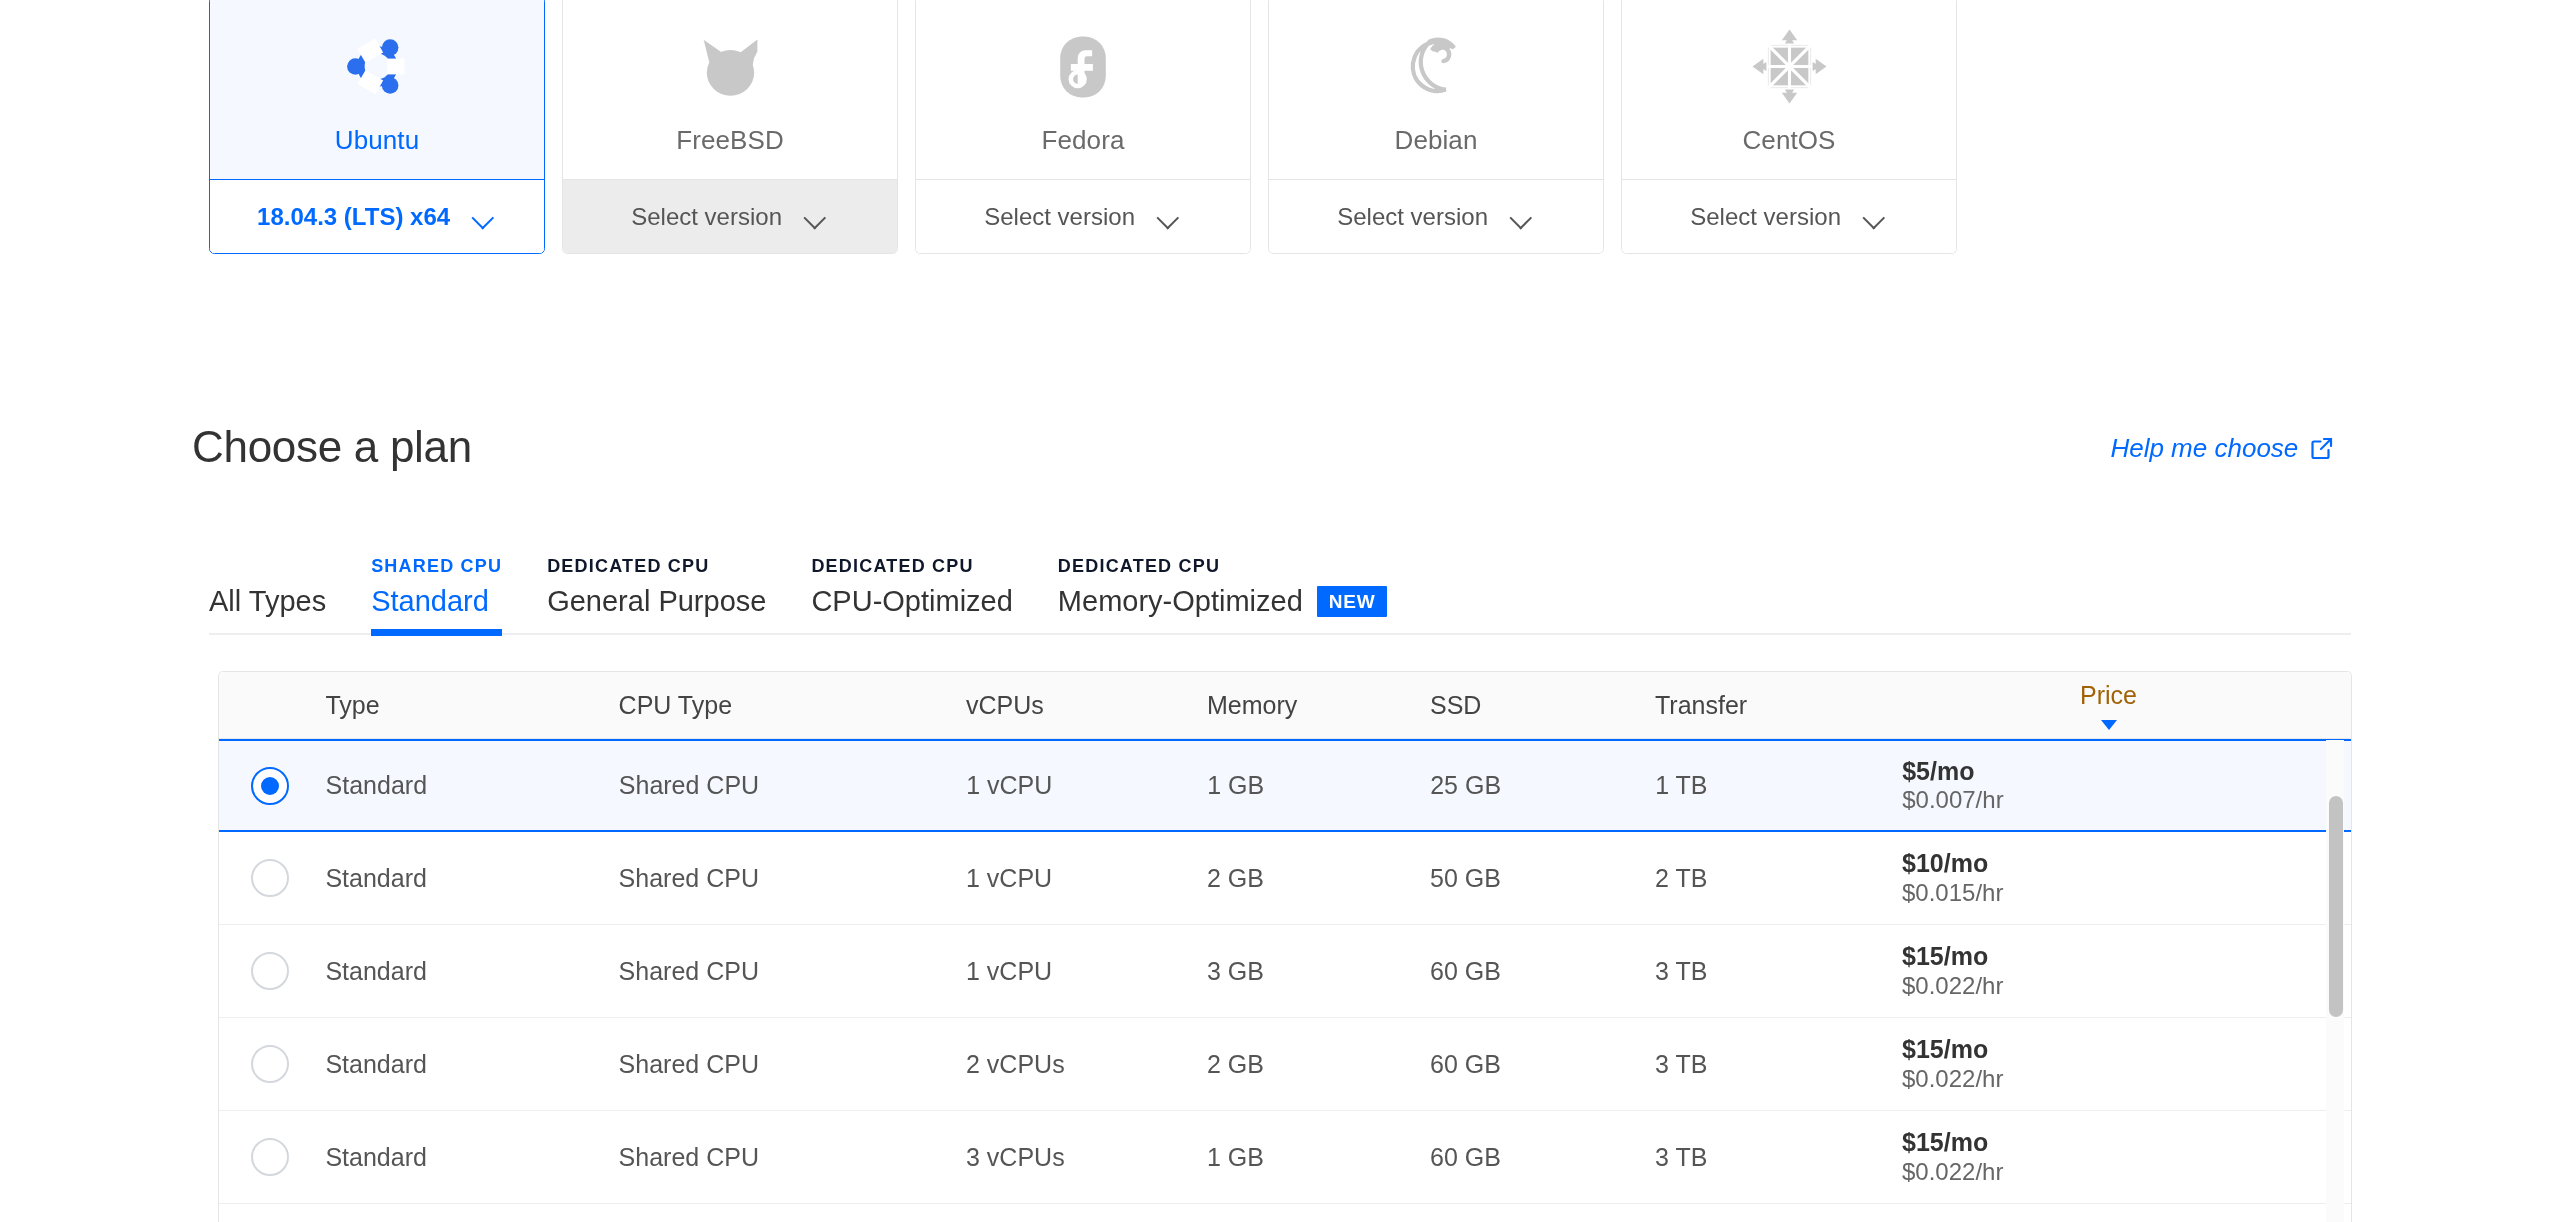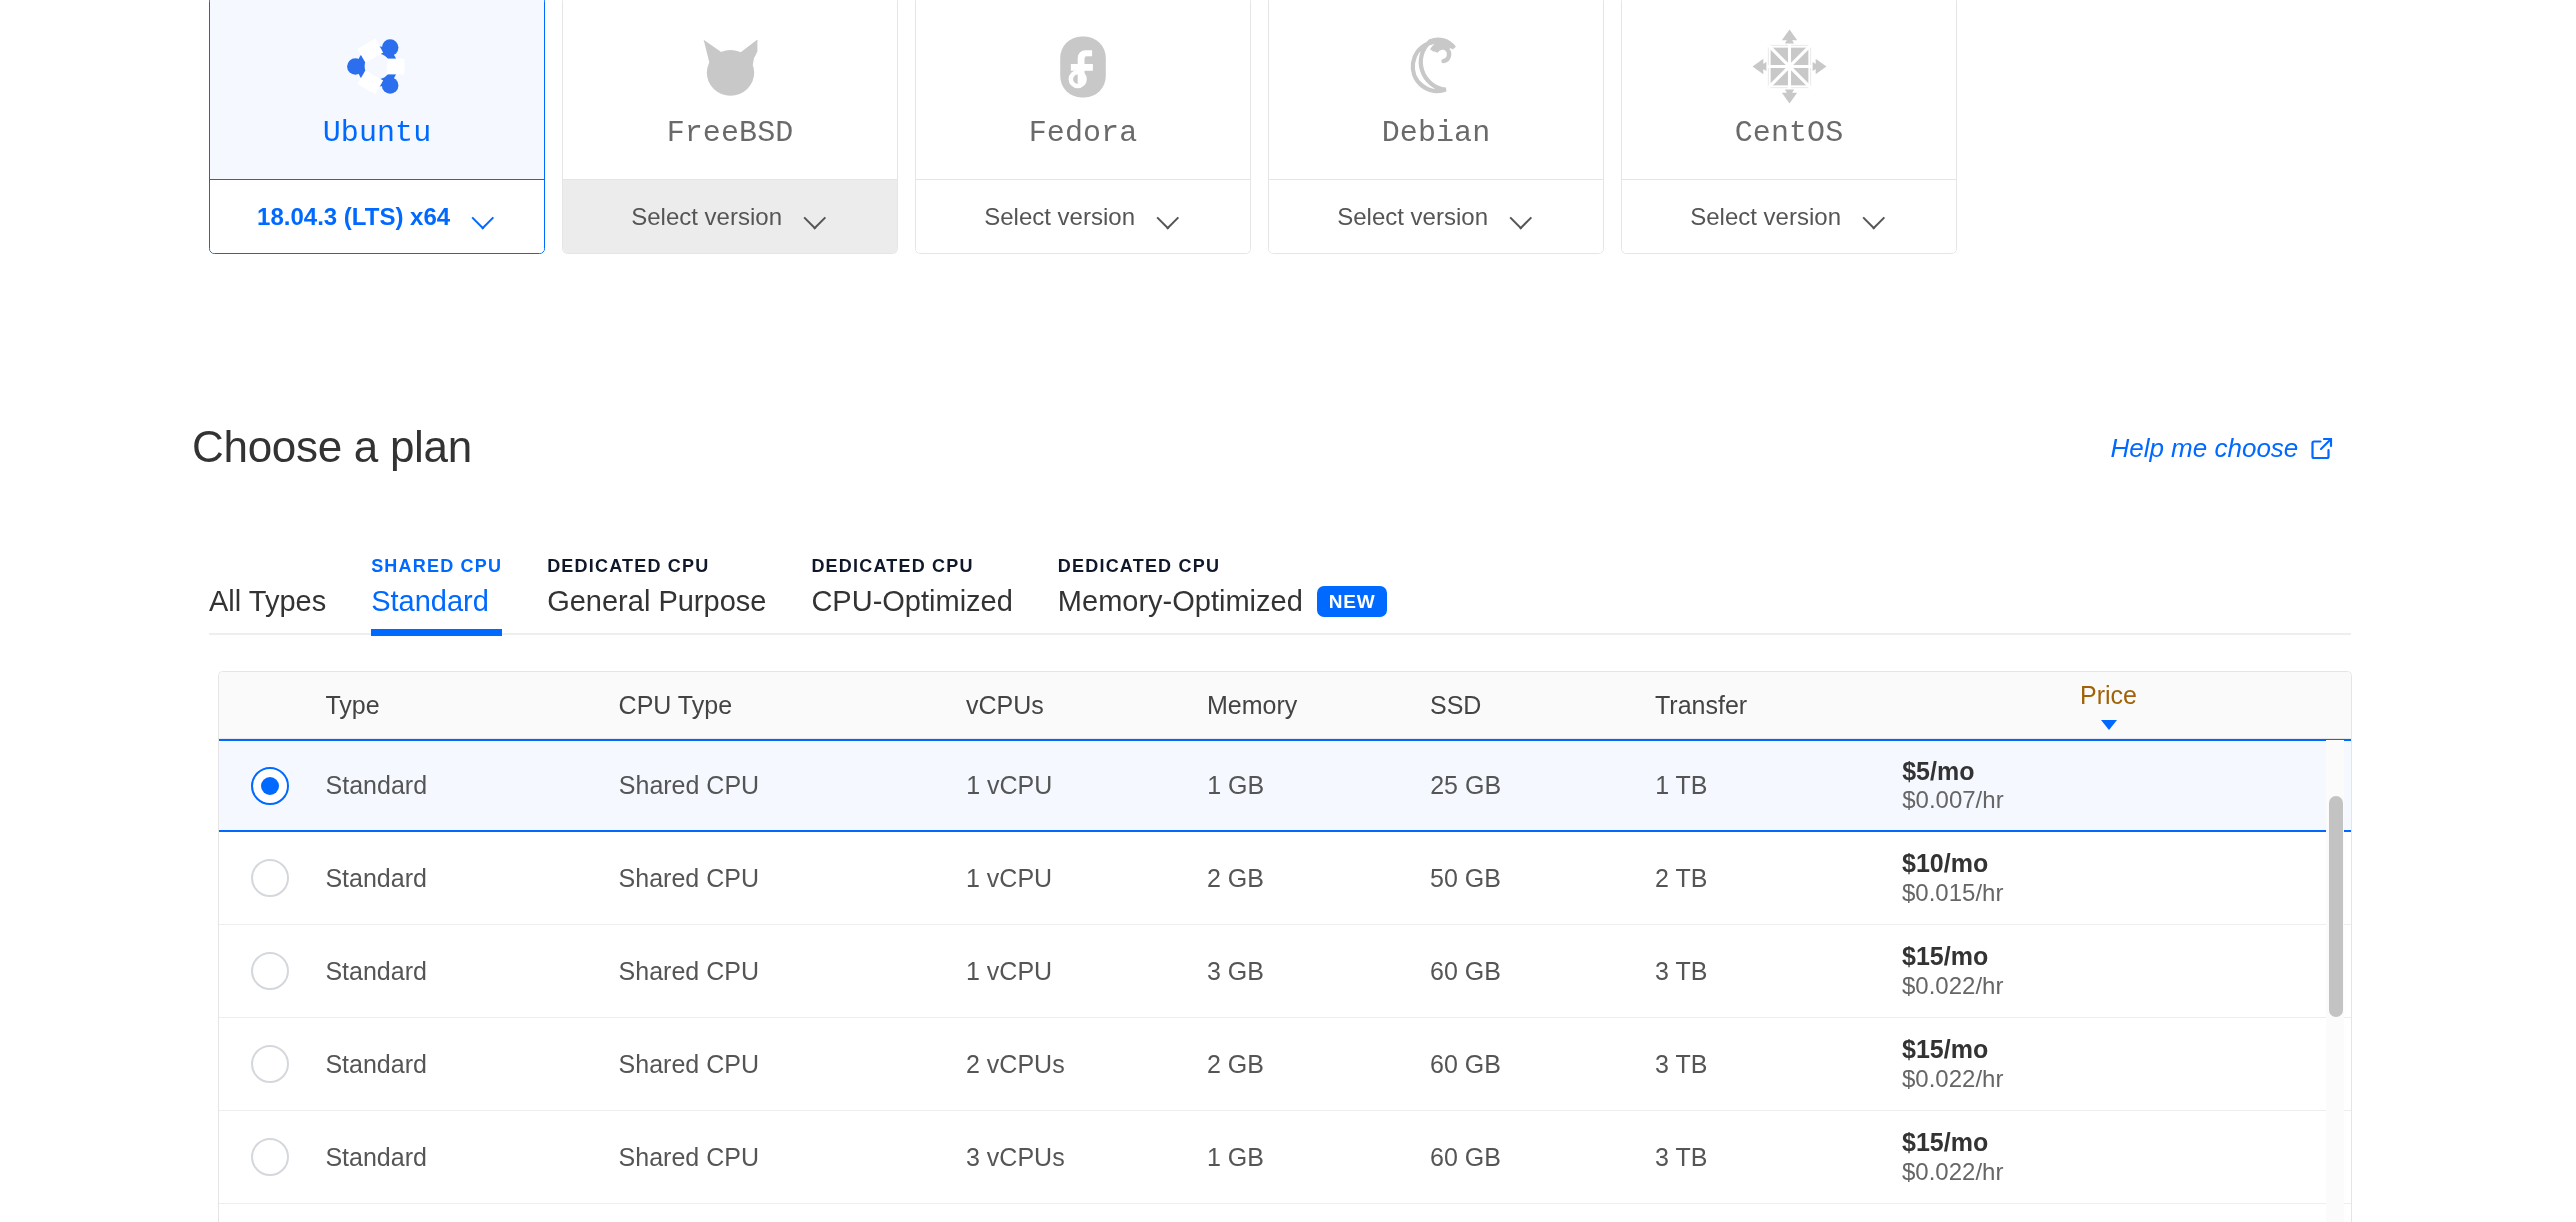--- a/index.html
+++ b/index.html
@@ -38,24 +38,24 @@
     display: flex;
     flex-direction: column;
     align-items: center;
     justify-content: flex-start;
     padding-top: 20px;
     background: #fff;
   }
   .os-card.selected .os-card-top { background: #f5f9ff; }
   .os-logo { width: 99px; height: 99px; display:flex; align-items:center; justify-content:center; }
   .os-name {
-    font-size: 30px;
+    margin-top: 9px;
+    font-size: 26px;
     color: #6a6a6a;
     letter-spacing: 0.1px;
-    font-family: Liberation Mono, monospace;
   }
   .os-card.selected .os-name { color: #0069ff; }
   .os-card-bottom {
     height: 74px;
     border-top: 1.8px solid #e5e5e5;
     display: flex;
     align-items: center;
     justify-content: center;
     gap: 23.4px;
     background: #fff;
@@ -153,21 +153,21 @@
     background: #0069ff;
   }
   .tab-spacer { width: 45px; height:0.9px; }
   .new-badge {
     background: #0069ff;
     color: #fff;
     font-size: 19px;
     font-weight: 700;
     letter-spacing: 0.7px;
     padding: 6.3px 11.7px 5.4px 11.7px;
-    border-radius: 7px;
+    border-radius: 1px;
     line-height: 1;
   }
 
   
   .plan-table {
     position: absolute;
     left: 218px;
     top: 671px;
     width: 2134px;
     border: 1.8px solid #e5e5e5;

